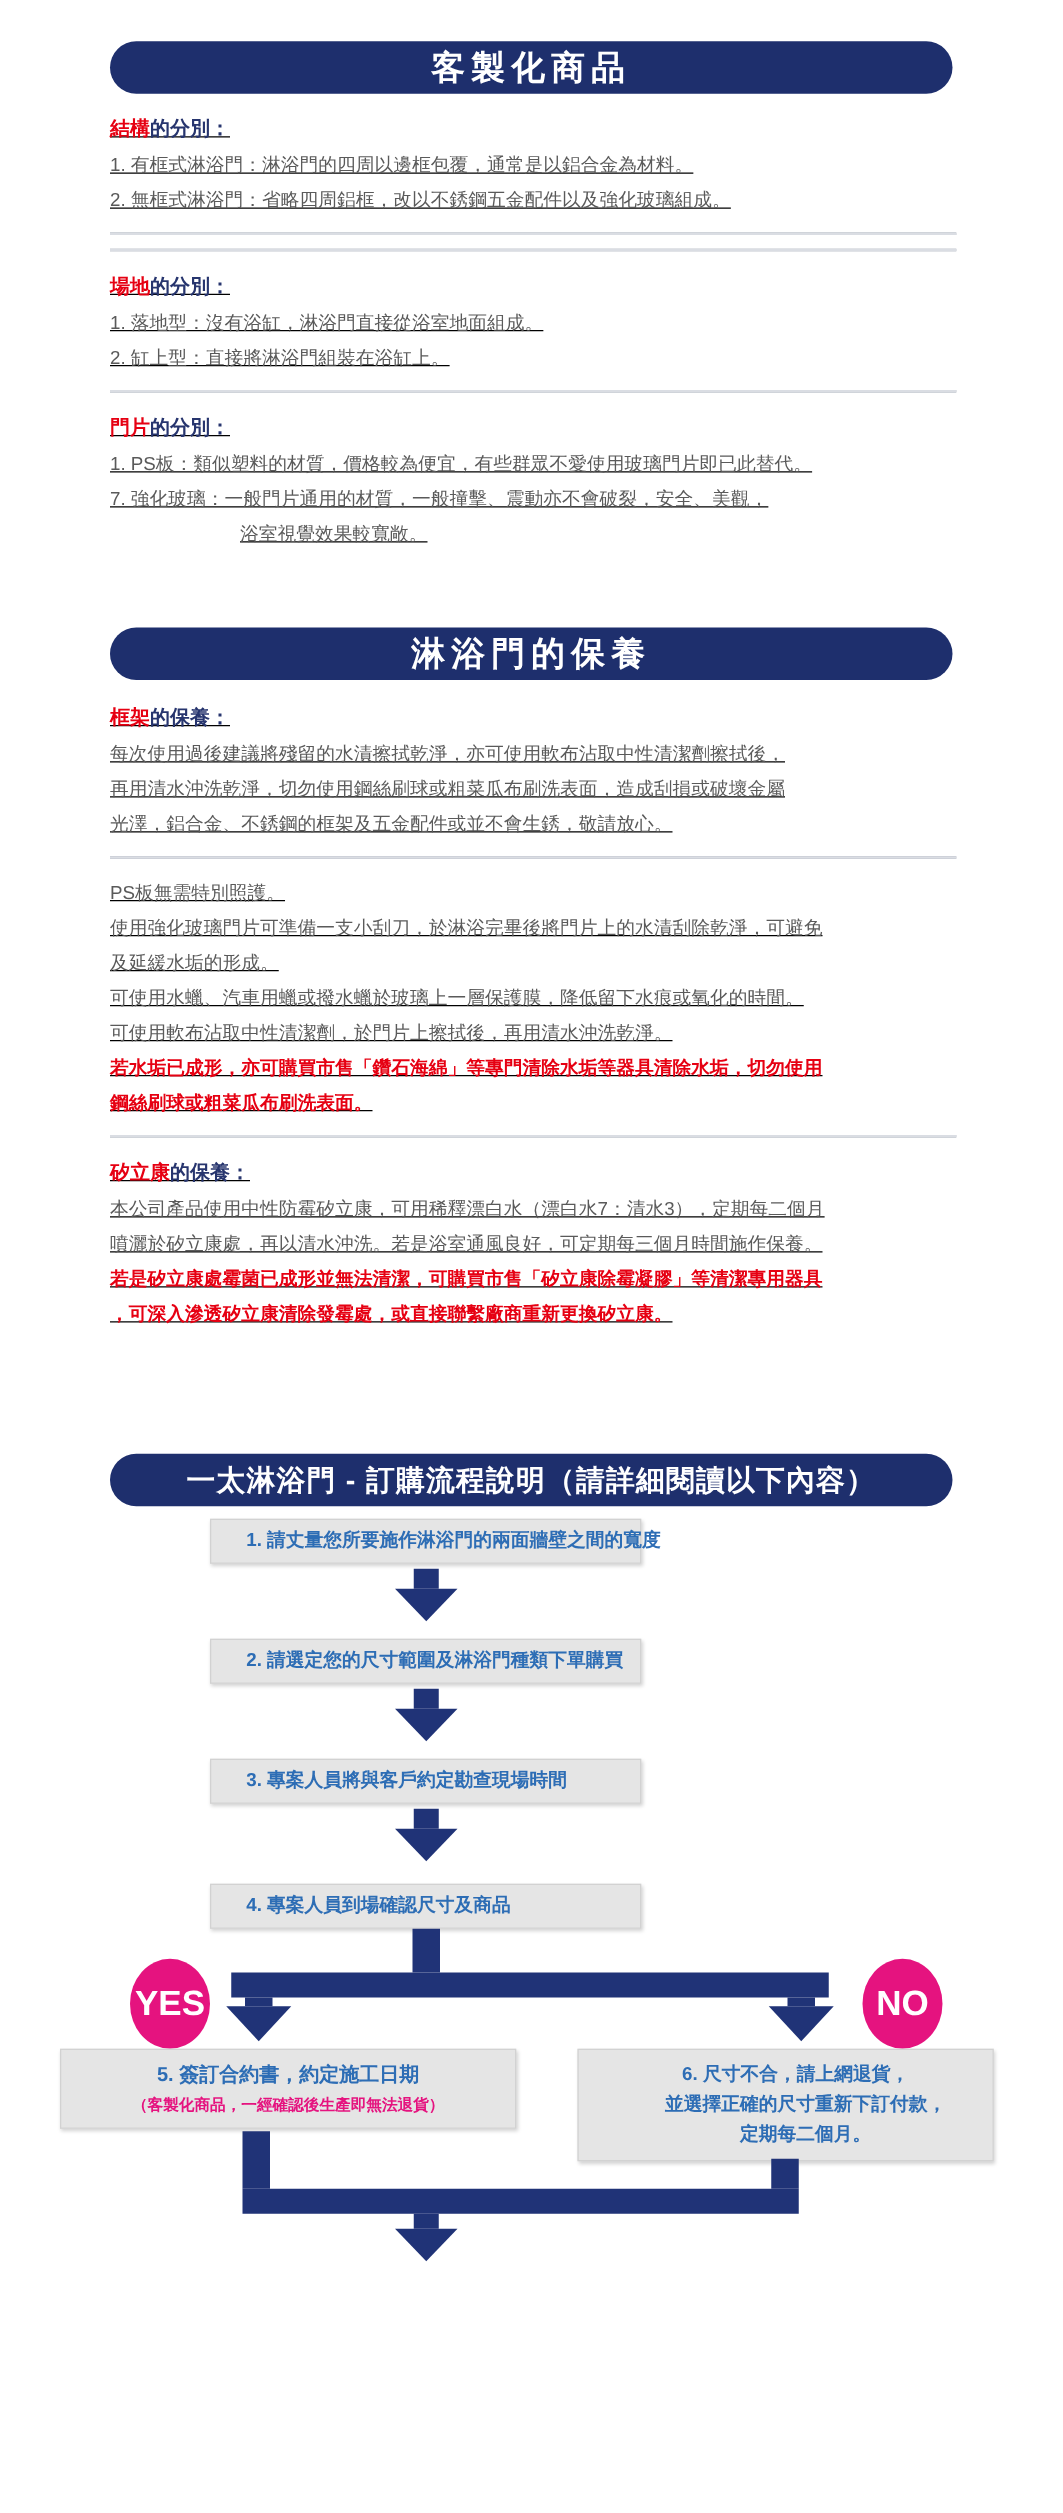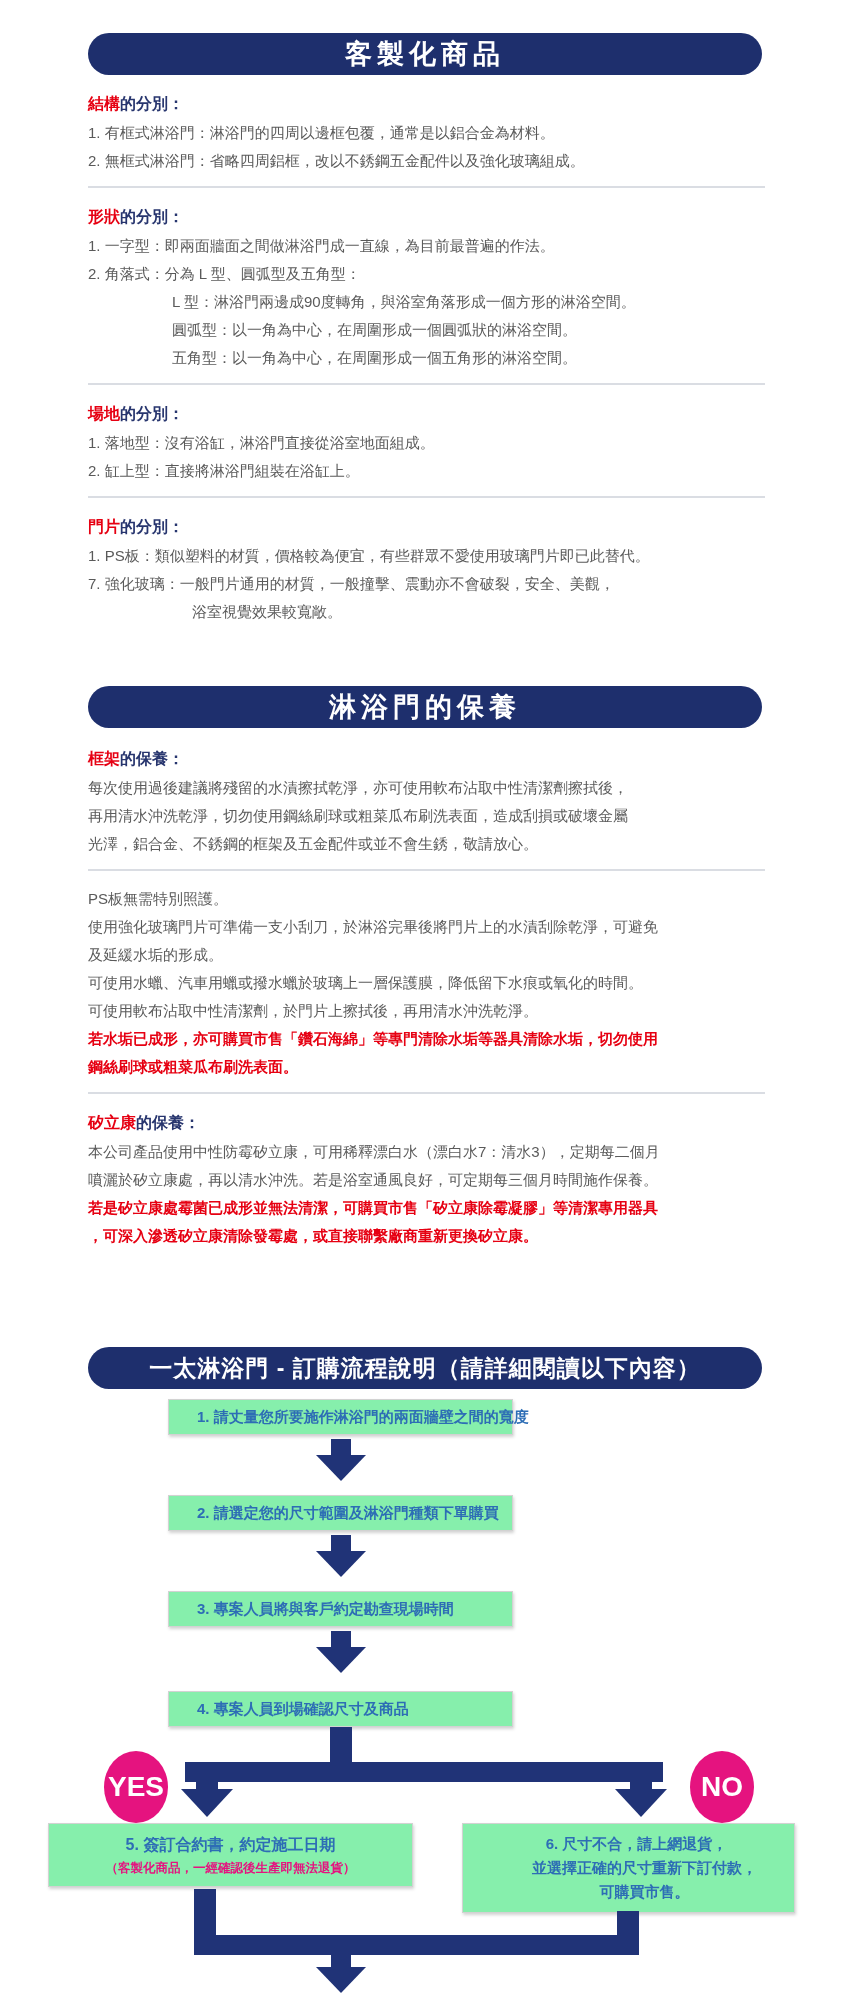--- a/index.html
+++ b/index.html
@@ -19,21 +19,21 @@
     line-height: 42px;
     background: #1e2f6d;
     border-radius: 22px;
     color: #ffffff;
     text-align: center;
     font-size: 27px;
     font-weight: bold;
     letter-spacing: 5px;
   }
   .content-block { margin: 0 85px 0 88px; }
-  .group { margin-top: 14px; }
+  .group { margin-top: 14px; text-decoration: underline; }
   .group-heading {
     font-size: 16px;
     font-weight: bold;
     line-height: 30px;
     white-space: nowrap;
   }
   .group-heading .red { color:#e60012; }
   .group-heading .navy { color:#27356e; }
   .line {
     font-size: 15px;
@@ -81,21 +81,21 @@
   .flow-pill {
     position: absolute;
     left: 88px; top: 12px;
     width: 674px; height: 42px; line-height: 42px;
     background:#1e2f6d; border-radius: 22px;
     color:#fff; text-align:center;
     font-size: 23px; font-weight: bold; letter-spacing: 1px;
   }
   .flow-box {
     position: absolute;
-    background: #86efac;
+    background: #e5e5e5;
     border: 1px solid #d2d2d2;
     box-shadow: 1px 2px 3px rgba(0,0,0,0.18);
     color: #2d6db5;
     font-weight: bold;
     font-size: 15px;
     white-space: nowrap;
   }
   .step-box {
     left: 168px;
     width: 345px;
@@ -145,28 +145,20 @@
 
 <div class="content-block" style="margin-top:14px;">
 
   <div class="group">
     <div class="group-heading"><span class="red">結構</span><span class="navy">的分別：</span></div>
     <div class="line">1. 有框式淋浴門：淋浴門的四周以邊框包覆，通常是以鋁合金為材料。</div>
     <div class="line">2. 無框式淋浴門：省略四周鋁框，改以不銹鋼五金配件以及強化玻璃組成。</div>
   </div>
   <div class="divider"></div>
 
-  <div class="group">
-    <div class="group-heading"><span class="red">形狀</span><span class="navy">的分別：</span></div>
-    <div class="line">1. 一字型：即兩面牆面之間做淋浴門成一直線，為目前最普遍的作法。</div>
-    <div class="line">2. 角落式：分為 L 型、圓弧型及五角型：</div>
-    <div class="line indent1">L 型：淋浴門兩邊成90度轉角，與浴室角落形成一個方形的淋浴空間。</div>
-    <div class="line indent1">圓弧型：以一角為中心，在周圍形成一個圓弧狀的淋浴空間。</div>
-    <div class="line indent1">五角型：以一角為中心，在周圍形成一個五角形的淋浴空間。</div>
-  </div>
   <div class="divider"></div>
 
   <div class="group">
     <div class="group-heading"><span class="red">場地</span><span class="navy">的分別：</span></div>
     <div class="line">1. 落地型：沒有浴缸，淋浴門直接從浴室地面組成。</div>
     <div class="line">2. 缸上型：直接將淋浴門組裝在浴缸上。</div>
   </div>
   <div class="divider"></div>
 
   <div class="group">
@@ -248,21 +240,21 @@
   <div class="decision" style="left:690px; top:416px;">NO</div>
 
   <div class="flow-box box5">
     <div class="main">5. 簽訂合約書，約定施工日期</div>
     <div class="note">（客製化商品，一經確認後生產即無法退貨）</div>
   </div>
 
   <div class="flow-box box6">
     <div class="l1">6. 尺寸不合，請上網退貨，</div>
     <div class="l2">並選擇正確的尺寸重新下訂付款，</div>
-    <div class="l3">可購買市售。</div>
+    <div class="l3">定期每二個月。</div>
   </div>
 
   <div class="conn" style="left:194px; top:554px; width:22px; height:46px;"></div>
   <div class="conn" style="left:617px; top:576px; width:22px; height:24px;"></div>
   <div class="conn" style="left:194px; top:600px; width:445px; height:20px;"></div>
   <div class="arrow-v" style="top:620px;">
     <div class="stem" style="height:12px;"></div>
     <div class="head"></div>
   </div>
 

